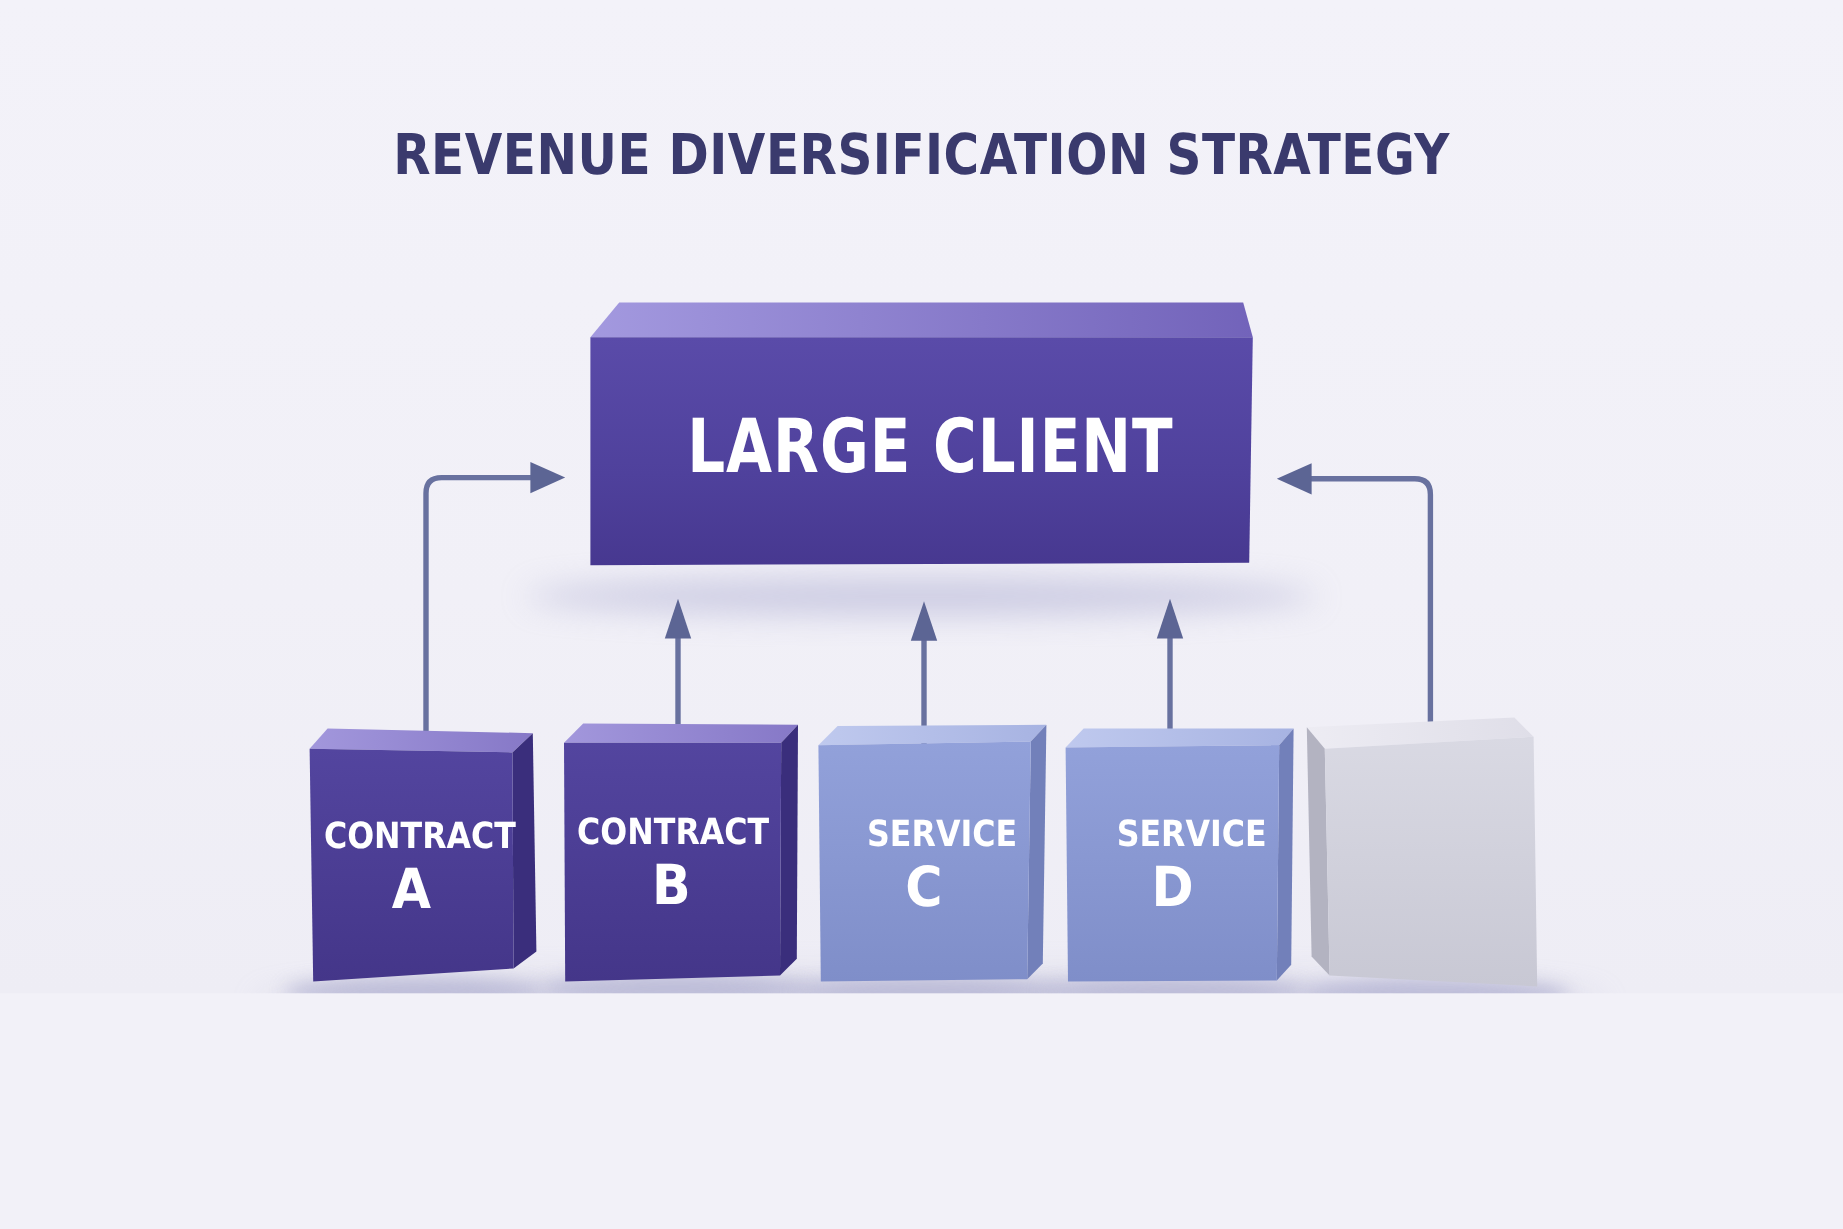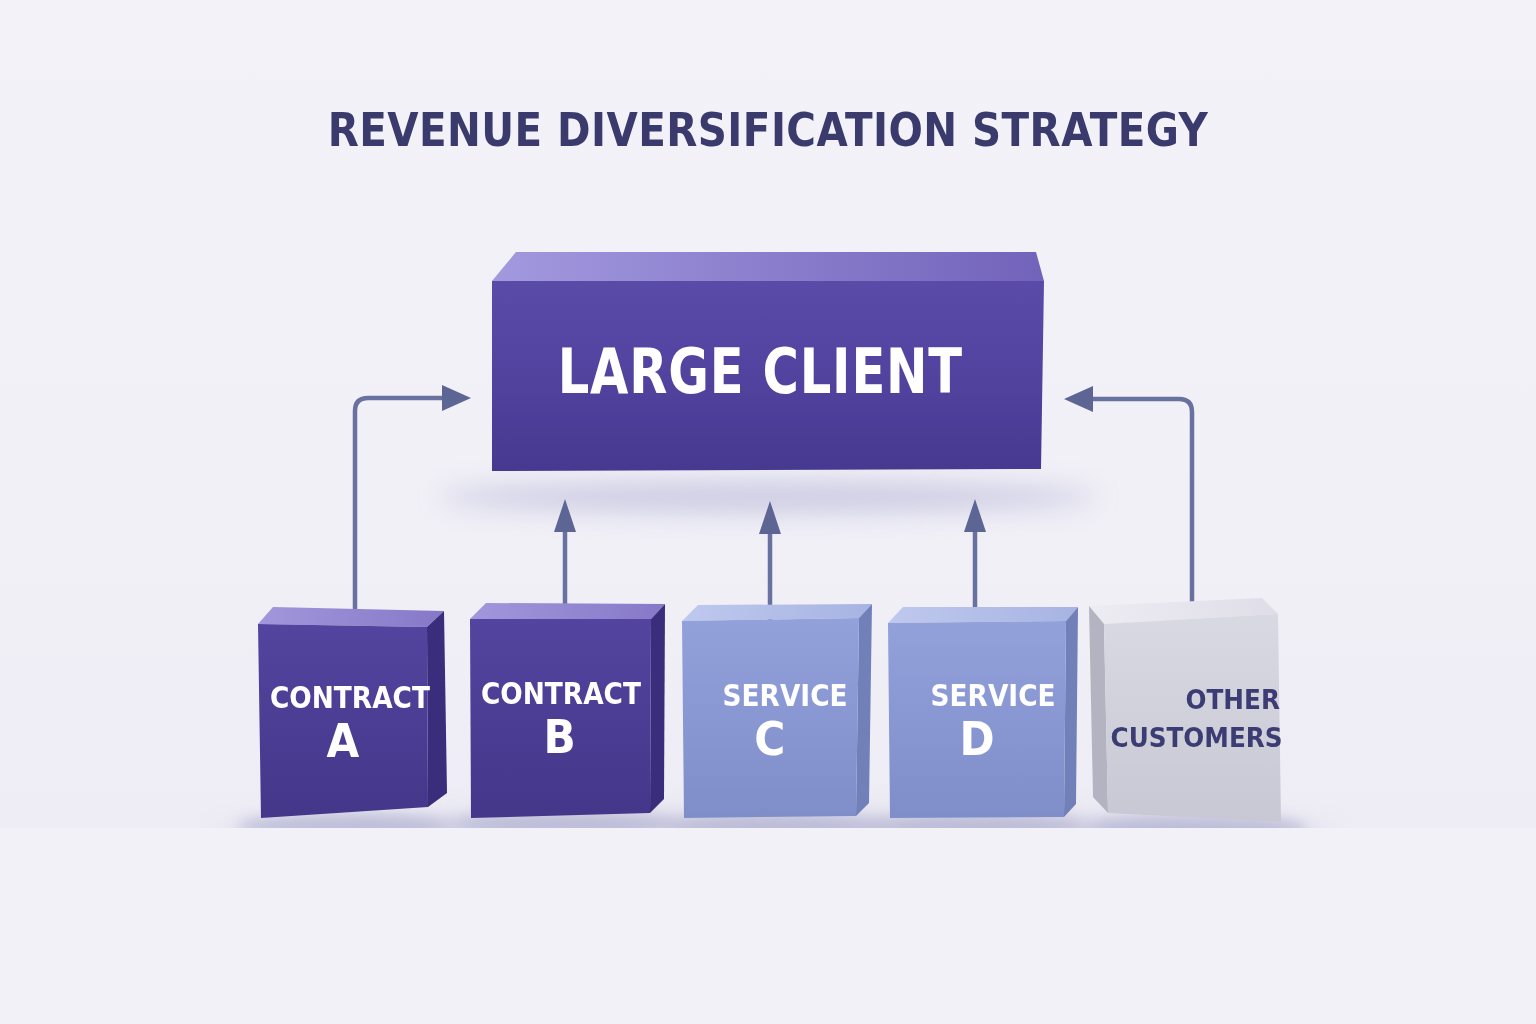--- a/index.html
+++ b/index.html
@@ -11,21 +11,21 @@
   }
   .scene{position:absolute;left:0;top:0;}
   .cond{display:inline-block;transform-origin:center;white-space:nowrap;}
   .title{
     position:absolute;left:0;top:104px;width:100%;text-align:center;
     font-weight:bold;font-size:47px;line-height:52px;color:#3a3a6d;
     letter-spacing:0.5px;
   }
   .title .cond{transform:scaleX(.86);}
   .hub-label{
-    position:absolute;left:484px;top:340px;width:552px;text-align:center;
+    position:absolute;left:499px;top:340px;width:552px;text-align:center;
     font-weight:bold;font-size:62px;line-height:64px;color:#ffffff;
     letter-spacing:1px;
   }
   .hub-label .cond{transform:scaleX(.80);}
   .box-label{
     position:absolute;text-align:center;font-weight:bold;color:#ffffff;
   }
   .box-label .l1{display:block;font-size:30px;line-height:34px;text-align:right;}
   .box-label .l1 .cond{transform:scaleX(.88);}
   .box-label .l2{display:block;font-size:46px;line-height:48px;margin-top:2px;}
@@ -170,18 +170,14 @@
   <div id="label-c" class="box-label">
     <span class="l1"><span class="cond">SERVICE</span></span>
     <span class="l2"><span class="cond">C</span></span>
   </div>
 
   <div id="label-d" class="box-label">
     <span class="l1"><span class="cond">SERVICE</span></span>
     <span class="l2"><span class="cond">D</span></span>
   </div>
 
-  <div id="label-e" class="box-label gray">
-    <span class="l1"><span class="cond">OTHER</span></span>
-    <span class="l2"><span class="cond">CUSTOMERS</span></span>
-  </div>
 
 </div>
 
 </body></html>

